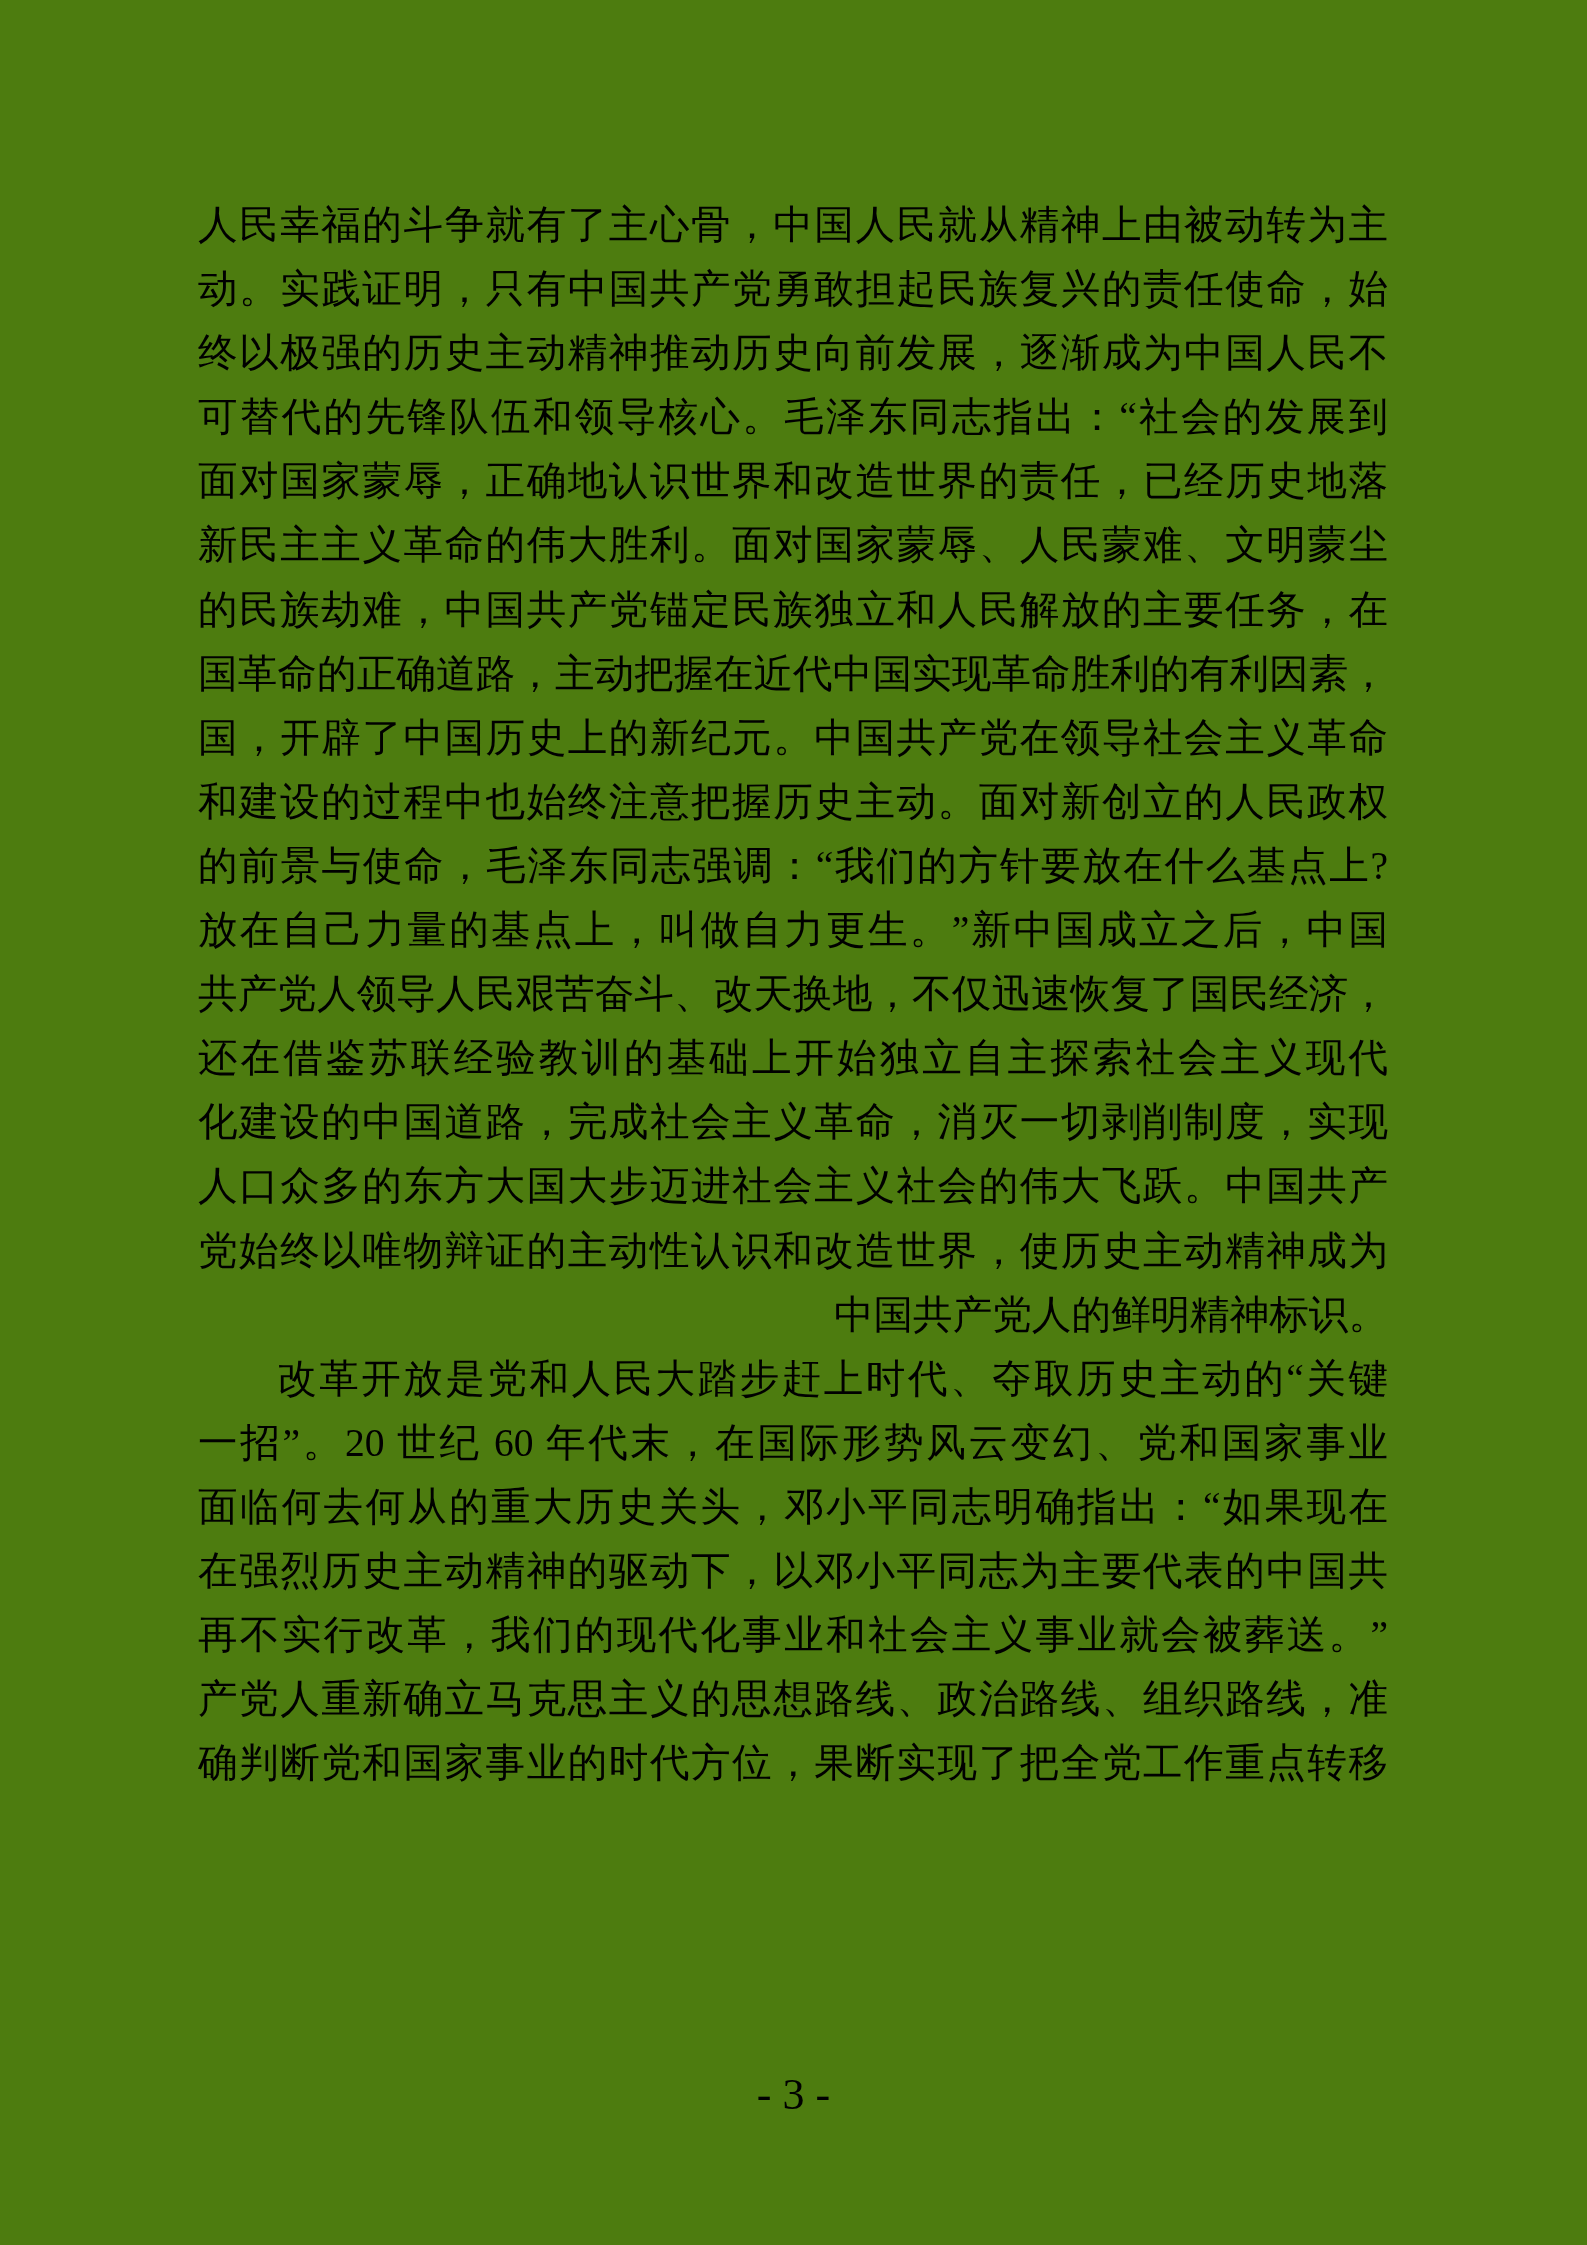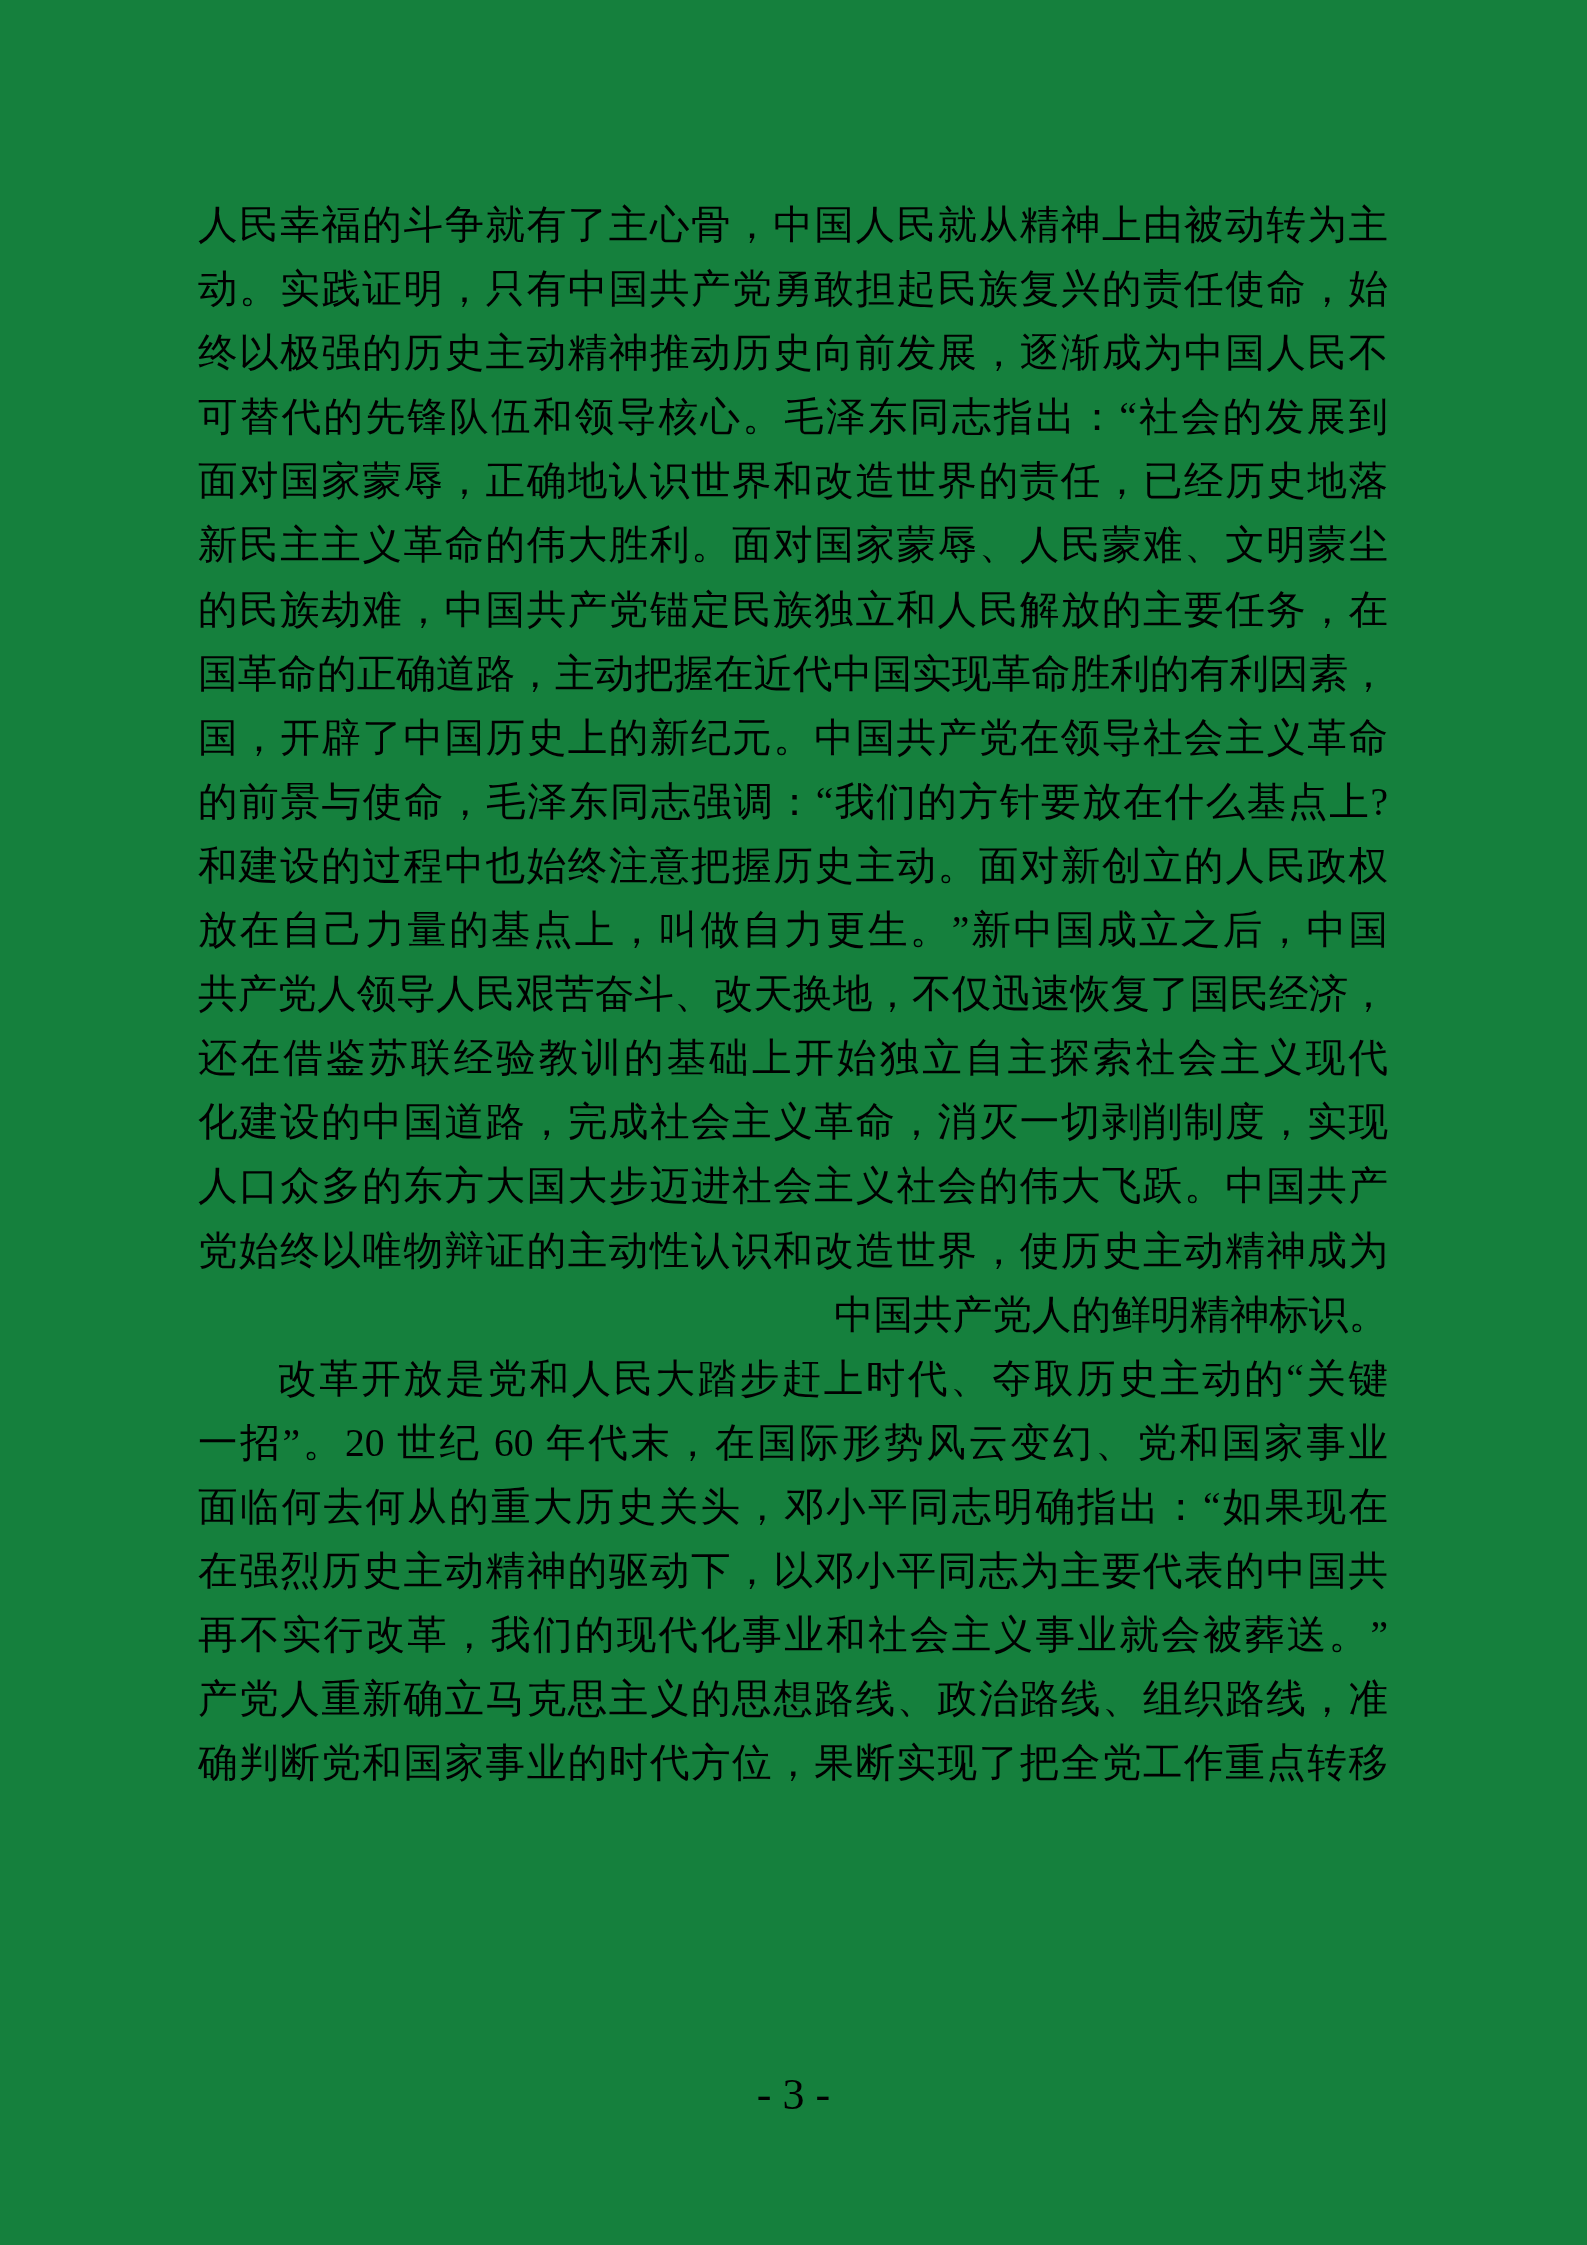--- a/index.html
+++ b/index.html
@@ -11,21 +11,21 @@
     height: 2245px;
     background: #ffffff;
     position: relative;
     overflow: hidden;
     font-family: "Liberation Serif", serif;
     color: #000000;
   }
   .page {
     position: absolute;
     inset: 0;
-    background: #15803d;
+    background: #4d7c0f;
   }
   .body-text {
     position: absolute;
     left: 198px;
     top: 193px;
     width: 1190px;
     font-size: 39.6px;
     line-height: 64.1px;
     letter-spacing: 0;
   }
@@ -59,22 +59,22 @@
   <div class="body-text">
       <div class="line justify">人民幸福的斗争就有了主心骨，中国人民就从精神上由被动转为主</div>
       <div class="line justify">动。实践证明，只有中国共产党勇敢担起民族复兴的责任使命，始</div>
       <div class="line justify">终以极强的历史主动精神推动历史向前发展，逐渐成为中国人民不</div>
       <div class="line justify">可替代的先锋队伍和领导核心。毛泽东同志指出：“社会的发展到</div>
       <div class="line justify">面对国家蒙辱，正确地认识世界和改造世界的责任，已经历史地落</div>
       <div class="line justify">新民主主义革命的伟大胜利。面对国家蒙辱、人民蒙难、文明蒙尘</div>
       <div class="line justify">的民族劫难，中国共产党锚定民族独立和人民解放的主要任务，在</div>
       <div class="line justify">国革命的正确道路，主动把握在近代中国实现革命胜利的有利因素，</div>
       <div class="line justify">国，开辟了中国历史上的新纪元。中国共产党在领导社会主义革命</div>
+      <div class="line justify">和建设的过程中也始终注意把握历史主动。面对新创立的人民政权</div>
       <div class="line justify">的前景与使命，毛泽东同志强调：“我们的方针要放在什么基点上?</div>
-      <div class="line justify">和建设的过程中也始终注意把握历史主动。面对新创立的人民政权</div>
       <div class="line justify">放在自己力量的基点上，叫做自力更生。”新中国成立之后，中国</div>
       <div class="line justify">共产党人领导人民艰苦奋斗、改天换地，不仅迅速恢复了国民经济，</div>
       <div class="line justify">还在借鉴苏联经验教训的基础上开始独立自主探索社会主义现代</div>
       <div class="line justify">化建设的中国道路，完成社会主义革命，消灭一切剥削制度，实现</div>
       <div class="line justify">人口众多的东方大国大步迈进社会主义社会的伟大飞跃。中国共产</div>
       <div class="line justify">党始终以唯物辩证的主动性认识和改造世界，使历史主动精神成为</div>
       <div class="line">中国共产党人的鲜明精神标识。</div>
       <div class="line justify indent">改革开放是党和人民大踏步赶上时代、夺取历史主动的“关键</div>
       <div class="line justify">一招”。20 世纪 60 年代末，在国际形势风云变幻、党和国家事业</div>
       <div class="line justify">面临何去何从的重大历史关头，邓小平同志明确指出：“如果现在</div>

